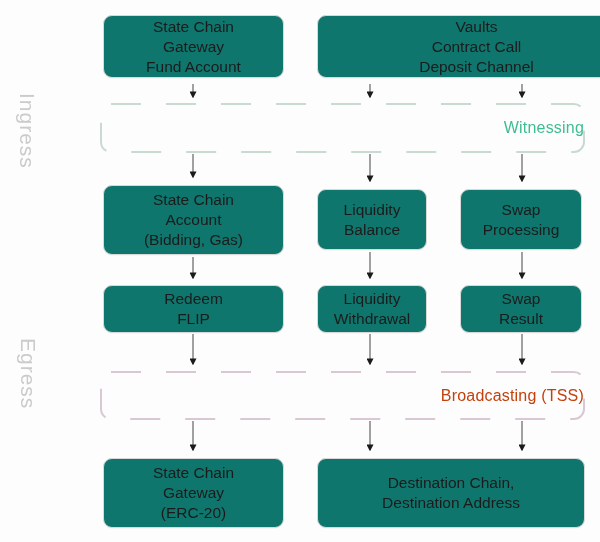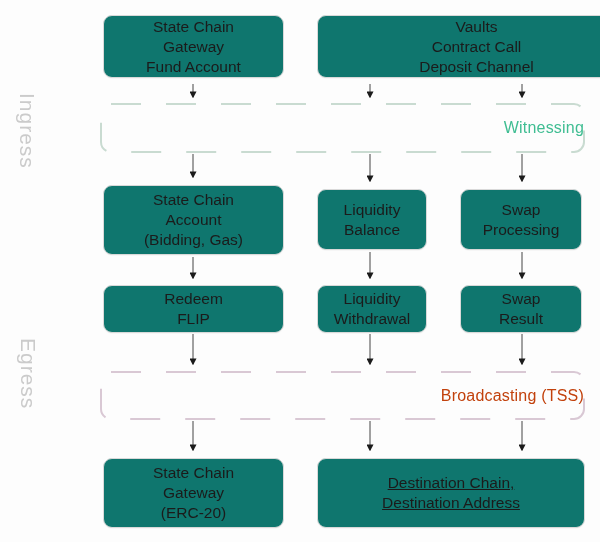--- a/index.html
+++ b/index.html
@@ -135,17 +135,17 @@
   <div class="node" style="left:460px; top:285px; width:122px; height:48px;">Swap
 Result</div>
 
   <div class="band-label" style="left:101px; top:372px; width:483px; height:47px;">
     <span style="color: #c2410c;">Broadcasting (TSS)</span>
   </div>
 
   <div class="node" style="left:103px; top:458px; width:181px; height:70px;">State Chain
 Gateway
 (ERC-20)</div>
-  <div class="node" style="left:317px; top:458px; width:268px; height:70px;text-decoration:underline;">Destination Chain,
+  <div class="node" style="left:317px; top:458px; width:268px; height:70px;">Destination Chain,
 Destination Address</div>
 
 
 </div>
 
 </body></html>

